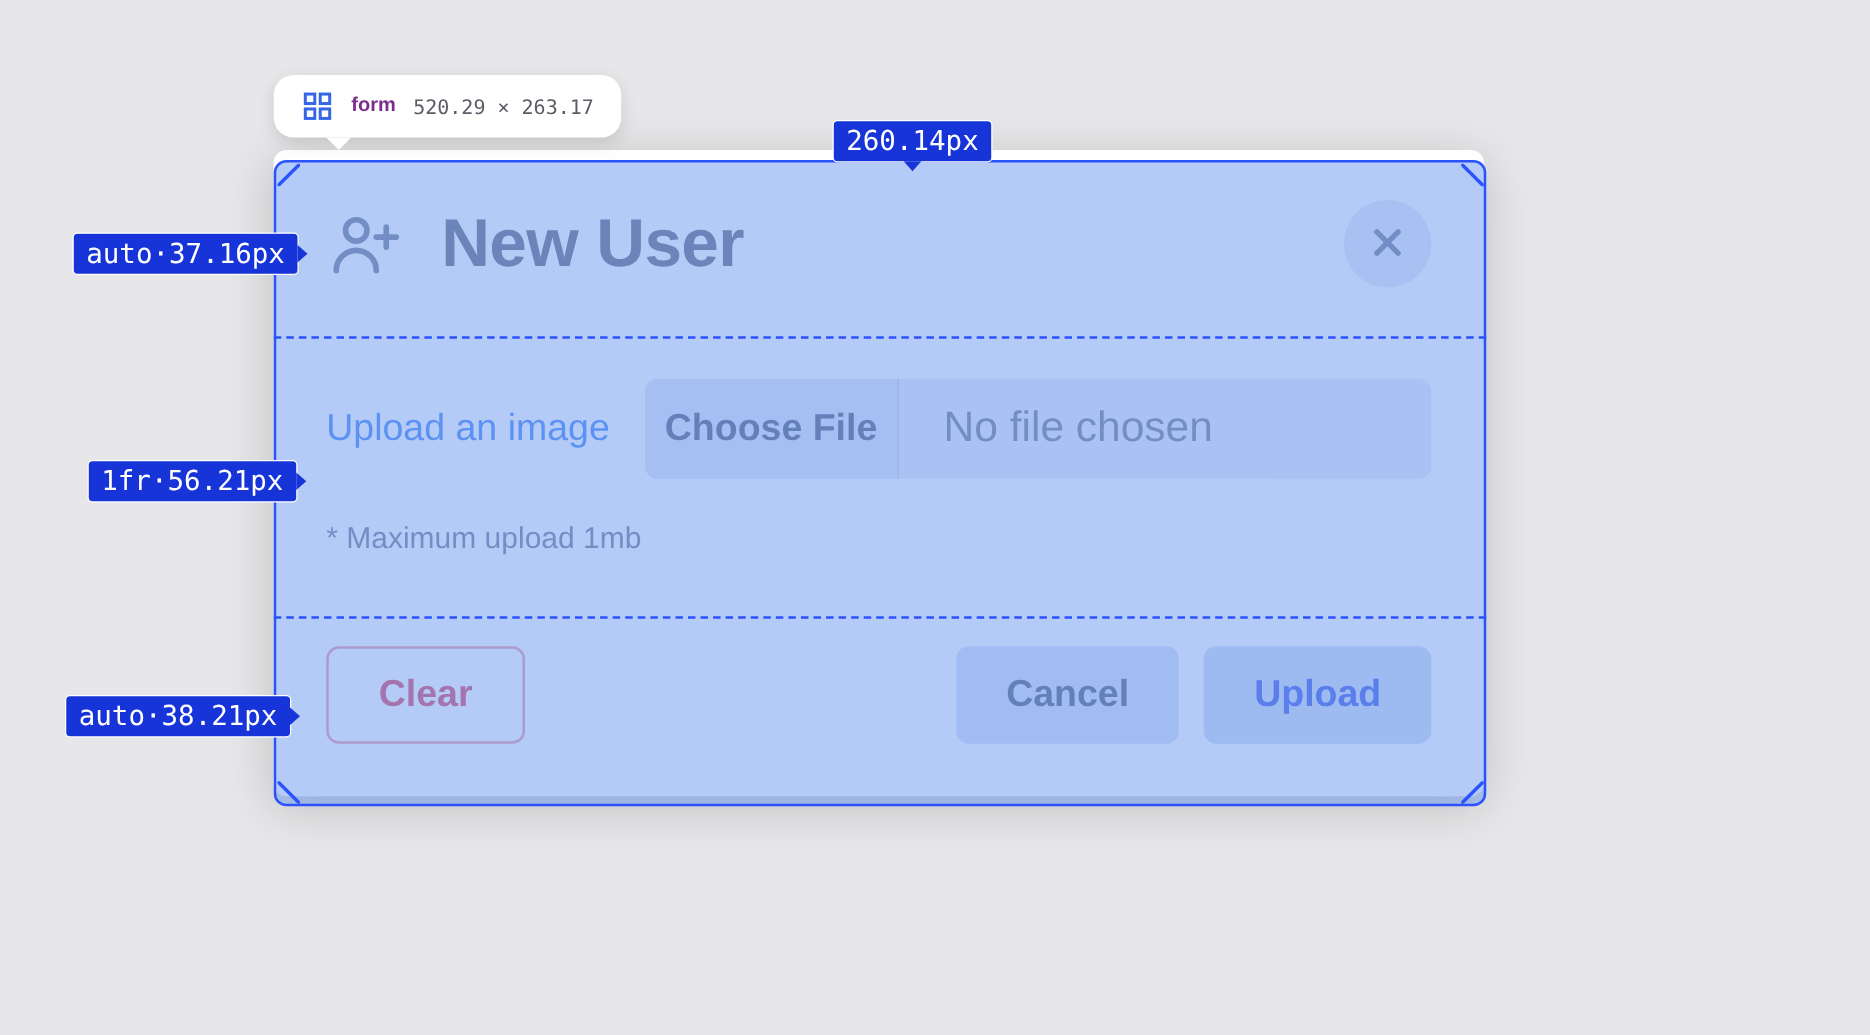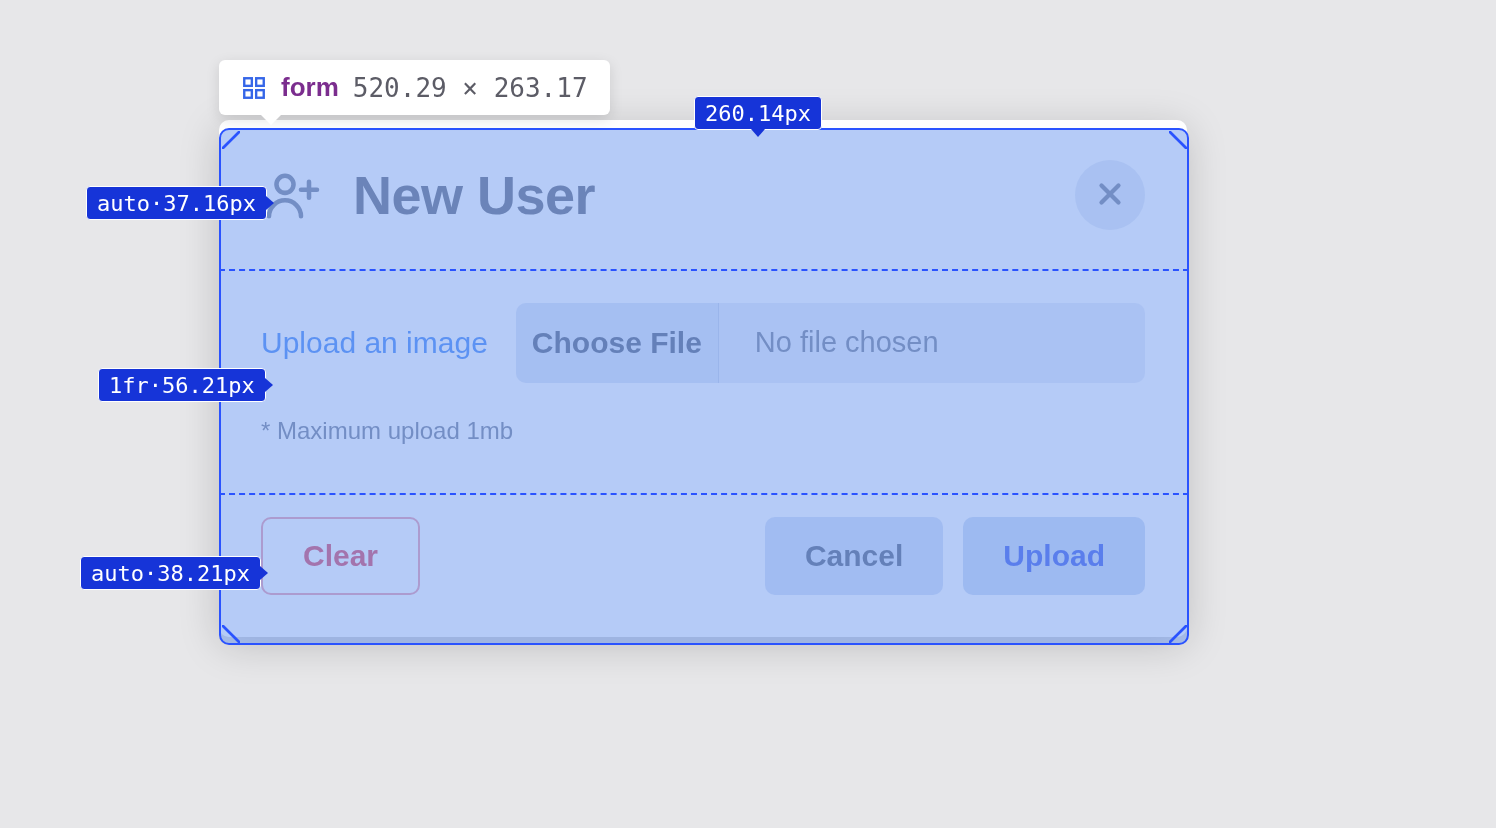--- a/index.html
+++ b/index.html
@@ -10,27 +10,27 @@
     position: relative;
     overflow: hidden;
   }
 
   
   .devtooltip {
     position: absolute;
     left: 219px;
     top: 60px;
     background: #ffffff;
-    border-radius: 6px;
+    border-radius: 16px;
     padding: 12px 22px;
     box-shadow: 0 4px 14px rgba(0,0,0,0.12);
     display: flex;
     align-items: center;
     gap: 14px;
-    font-size: 26px;
+    font-size: 16px;
     z-index: 50;
   }
   .devtooltip::after {
     content: "";
     position: absolute;
     left: 42px;
     bottom: -10px;
     width: 0; height: 0;
     border-left: 10px solid transparent;
     border-right: 10px solid transparent;
@@ -45,21 +45,20 @@
     position: absolute;
     background: #1634d8;
     color: #fff;
     font-family: ui-monospace, Menlo, monospace;
     font-size: 22px;
     padding: 4px 10px 3px;
     border-radius: 4px;
     border: 1px solid #fff;
     z-index: 60;
     white-space: nowrap;
-    margin-left: 28px;
   }
   .badge.right-caret::after {
     content: "";
     position: absolute;
     right: -8px;
     top: 50%;
     transform: translateY(-50%);
     border-top: 7px solid transparent;
     border-bottom: 7px solid transparent;
     border-left: 8px solid #1634d8;
@@ -172,21 +171,21 @@
     display: flex;
     align-items: center;
     font-size: 30px;
     font-weight: 700;
     color: #4d5a75;
     border-right: 1px solid rgba(120,140,180,0.25);
     background: rgba(188,204,234,0.25);
   }
   .file-status {
     padding: 0 36px;
-    font-size: 29px;
+    font-size: 34px;
     color: #6e7890;
   }
   .helper {
     font-size: 24px;
     color: #6e7890;
   }
 
   .footer-row {
     display: flex;
     align-items: center;

